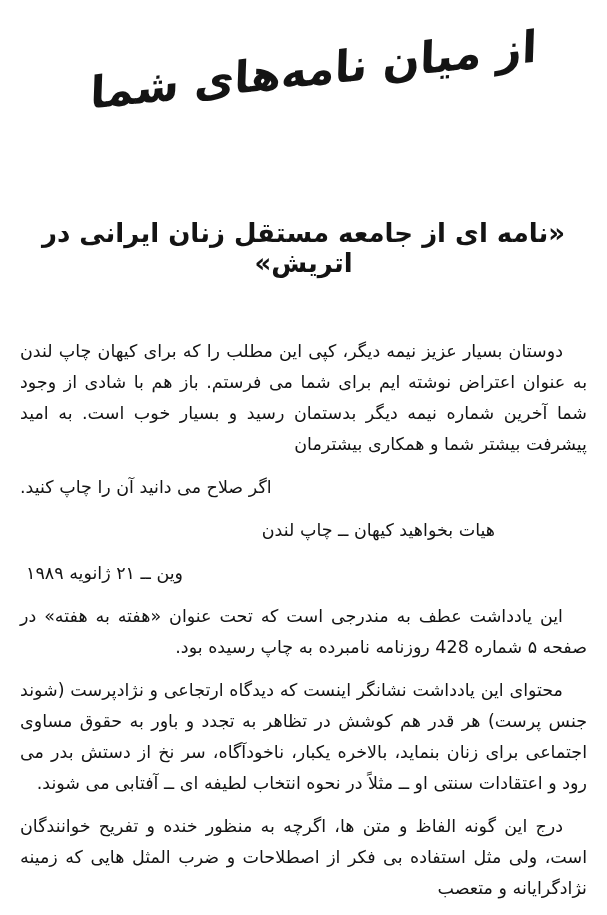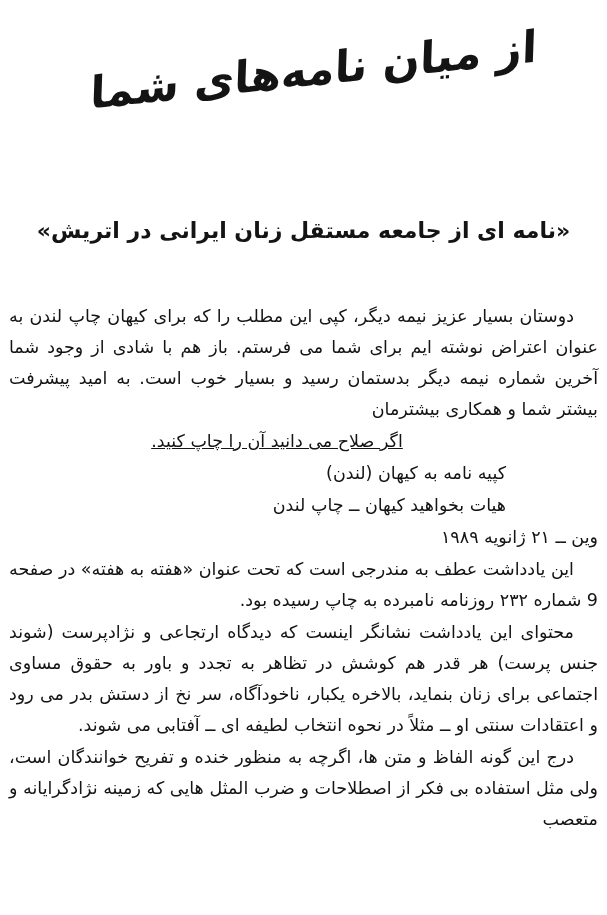--- a/index.html
+++ b/index.html
@@ -33,78 +33,76 @@
     font-size: 44px;
     font-weight: bold;
     white-space: nowrap;
     transform: rotate(-6deg) skewX(-8deg) translateX(10px);
     letter-spacing: -1px;
   }
   
   .heading {
     margin: 82px 0 0 0;
     text-align: center;
-    font-size: 22px;
+    font-size: 26px;
     font-weight: bold;
     direction: rtl;
   }
   
   .content {
     margin-top: 58px;
     padding: 0 8px;
     direction: rtl;
     font-size: 17.5px;
     line-height: 31px;
     text-align: justify;
   }
   .content p {
-    margin: 1px;
+    margin: 12px;
   }
   .para {
     text-indent: 24px;
   }
   .closing-line {
-    text-align: center;
+    text-align: left;
     padding-left: 0;
     padding-right: 53px;
-    text-decoration: underline;
   }
   .sig-line {
     text-align: right;
     padding-right: 92px;
   }
   .date-line {
-    text-align: right;
+    text-align: left;
     padding-left: 6px;
   }
 </style>
 </head>
 <body>
 
 <div class="page">
 
   <div class="masthead">
     <div class="masthead-inner">از میان نامه‌های شما</div>
   </div>
 
   <h1 class="heading">«نامه ای از جامعه مستقل زنان ایرانی در اتریش»</h1>
 
   <div class="content">
 
     <p class="para">دوستان بسیار عزیز نیمه دیگر، کپی این مطلب را که برای کیهان چاپ لندن به عنوان اعتراض نوشته ایم برای شما می فرستم. باز هم با شادی از وجود شما آخرین شماره نیمه دیگر بدستمان رسید و بسیار خوب است. به امید پیشرفت بیشتر شما و همکاری بیشترمان</p>
 
     <p class="closing-line">اگر صلاح می دانید آن را چاپ کنید.</p>
 
-    <p class="sig-line">کپیه نامه به کیهان (لندن)</p>
 
     <p class="sig-line">هیات بخواهید کیهان ــ چاپ لندن</p>
 
     <p class="date-line">وین ــ ۲۱ ژانویه ۱۹۸۹</p>
 
-    <p class="para">این یادداشت عطف به مندرجی است که تحت عنوان «هفته به هفته» در صفحه 9 شماره ۲۳۲ روزنامه نامبرده به چاپ رسیده بود.</p>
+    <p class="para">این یادداشت عطف به مندرجی است که تحت عنوان «هفته به هفته» در صفحه ۵ شماره 428 روزنامه نامبرده به چاپ رسیده بود.</p>
 
     <p class="para">محتوای این یادداشت نشانگر اینست که دیدگاه ارتجاعی و نژادپرست (شوند جنس پرست) هر قدر هم کوشش در تظاهر به تجدد و باور به حقوق مساوی اجتماعی برای زنان بنماید، بالاخره یکبار، ناخودآگاه، سر نخ از دستش بدر می رود و اعتقادات سنتی او ــ مثلاً در نحوه انتخاب لطیفه ای ــ آفتابی می شوند.</p>
 
 
     <p class="para">درج این گونه الفاظ و متن ها، اگرچه به منظور خنده و تفریح خوانندگان است، ولی مثل استفاده بی فکر از اصطلاحات و ضرب المثل هایی که زمینه نژادگرایانه و متعصب</p>
 
   </div>
 </div>
 
 </body></html>

